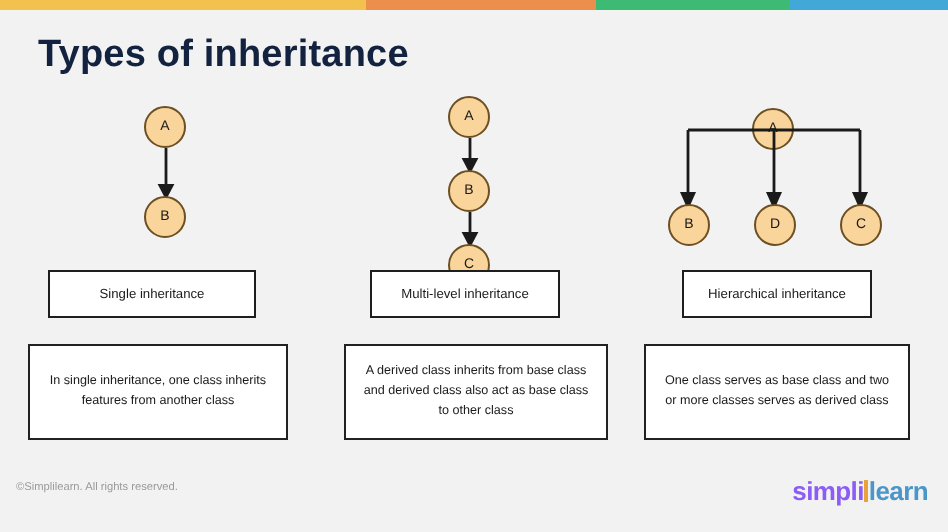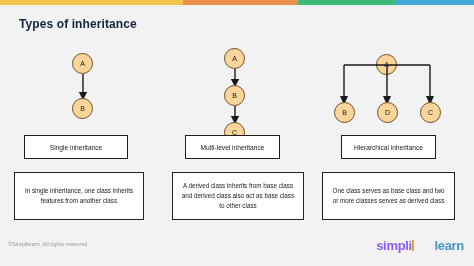--- a/index.html
+++ b/index.html
@@ -25,21 +25,21 @@
   .stripe.s1 { left: 0;     width: 183px; background: #f2c14e; }
   .stripe.s2 { left: 183px; width: 115px; background: #ed8f4c; }
   .stripe.s3 { left: 298px; width: 97px;  background: #3dba73; }
   .stripe.s4 { left: 395px; width: 79px;  background: #41a8d8; }
 
   
   .title {
     position: absolute;
     left: 19px;
     top: 17px;
-    font-size: 12px;
+    font-size: 19px;
     font-weight: bold;
     color: #13233f;
     letter-spacing: 0.1px;
   }
 
   
   .col {
     position: absolute;
     top: 44px;
     width: 150px;
@@ -123,21 +123,21 @@
   }
   .logo .a { color: #8b5cf6; }
   .logo .bar {
     display: inline-block;
     width: 1.5px;
     height: 11px;
     background: #e8a33d;
     vertical-align: -1px;
     margin: 0 0.5px;
   }
-  .logo .b { color: #4a96c9; padding-left: 20px; }
+  .logo .b { color: #4a96c9; }
 </style>
 </head>
 <body>
 
 <div id="slide">
 
   <div class="stripe s1"></div>
   <div class="stripe s2"></div>
   <div class="stripe s3"></div>
   <div class="stripe s4"></div>

